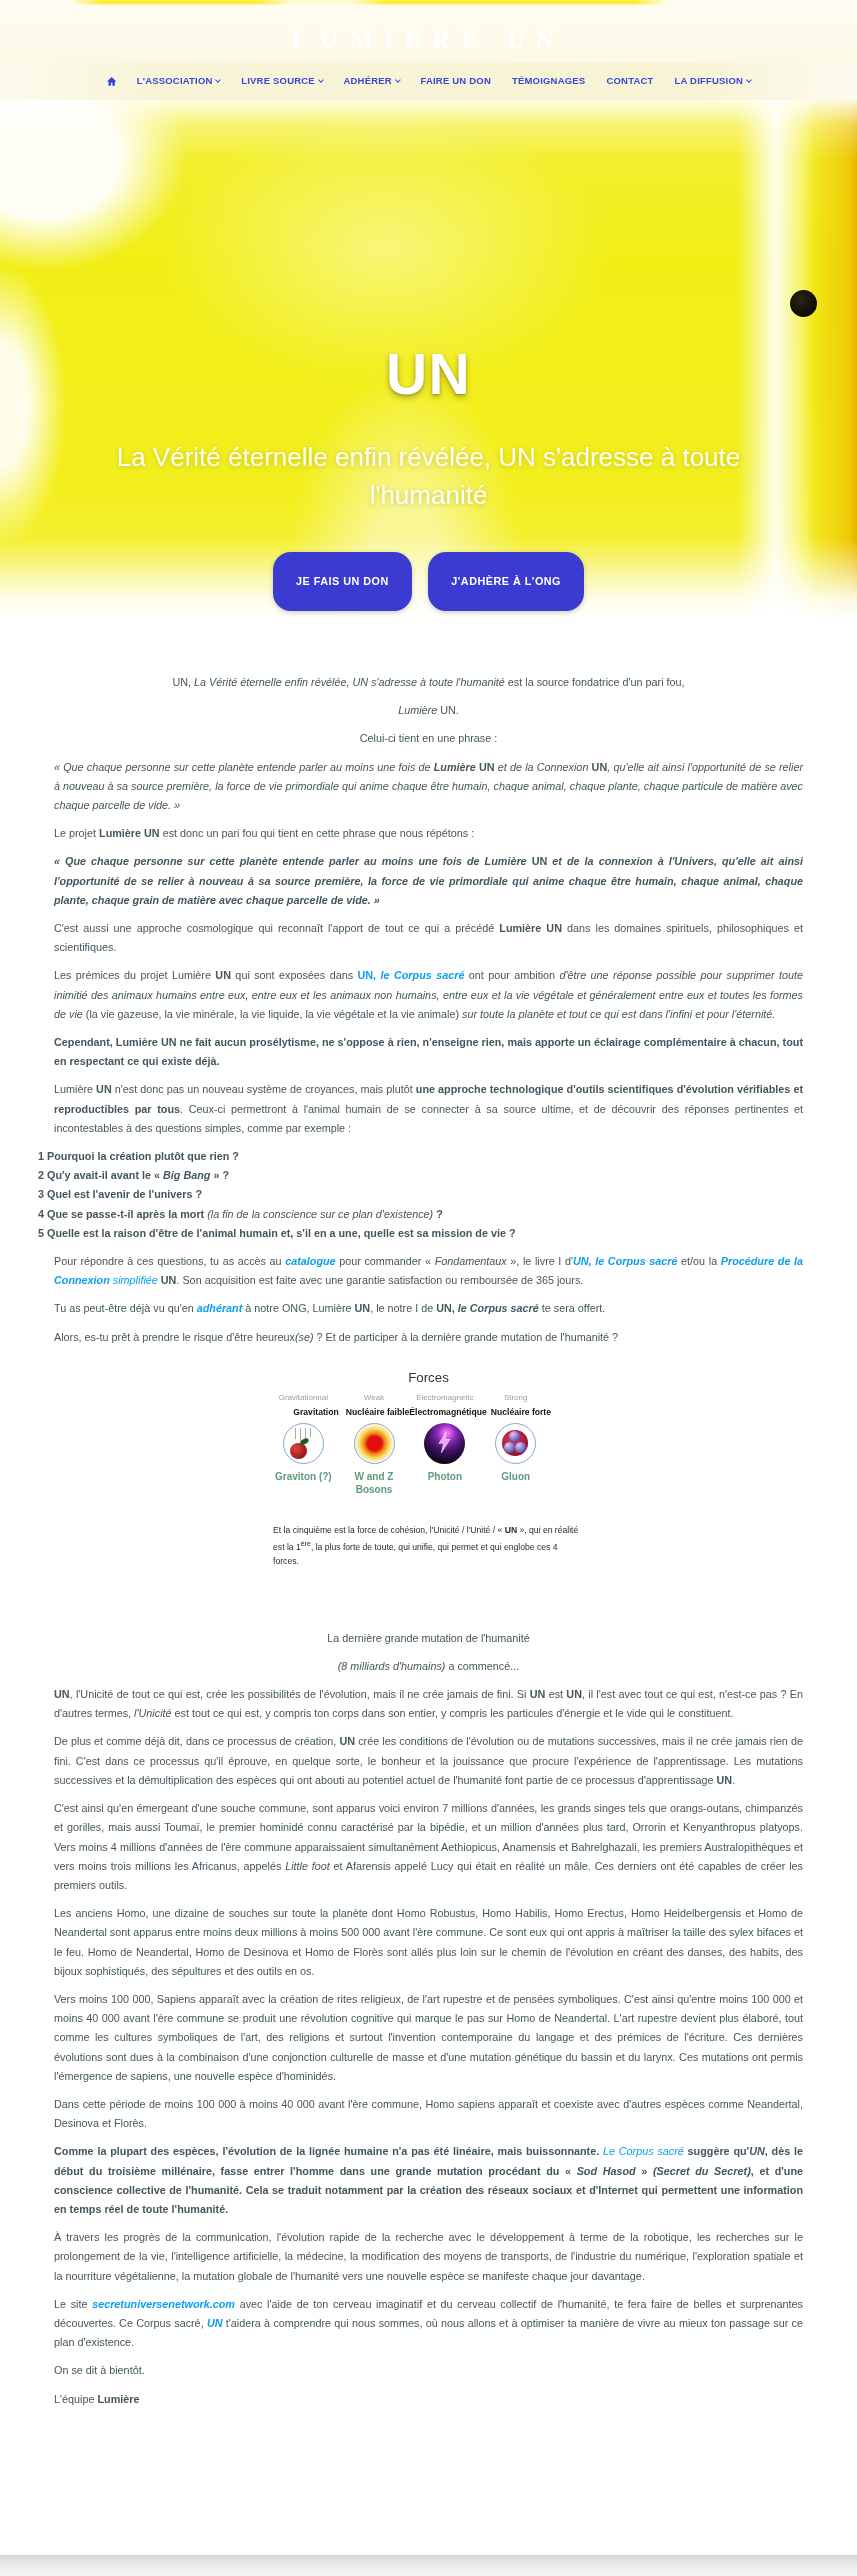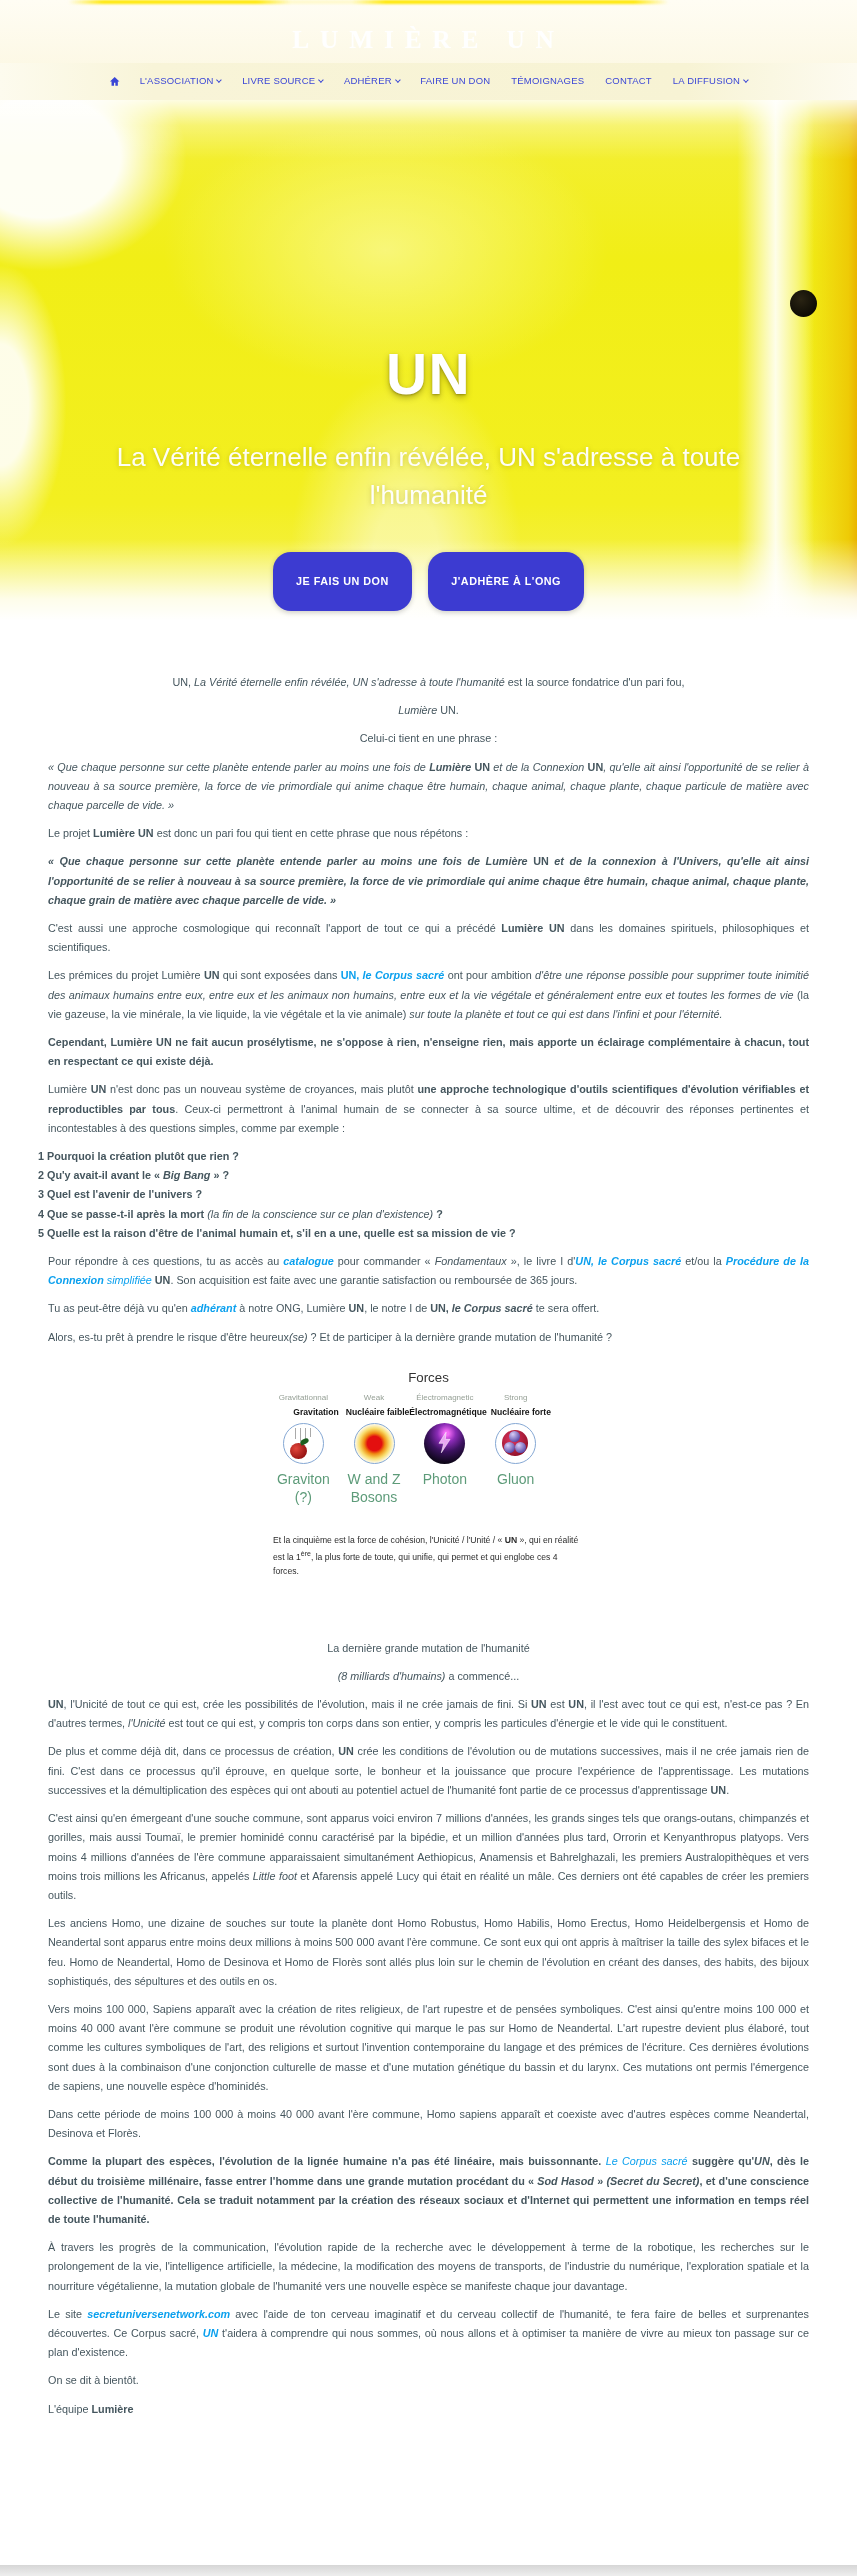--- a/index.html
+++ b/index.html
@@ -16,21 +16,21 @@
   header::before{content:"";position:absolute;top:0;left:0;right:0;height:4.4px;
     background:linear-gradient(90deg,rgba(255,236,0,0) 0 8%,#ffe80a 12% 30%,rgba(255,236,0,.15) 34% 41%,#ffe80a 45% 74%,rgba(255,236,0,0) 78%);
     filter:blur(1px);}
   .site-title{height:63px;text-align:center;padding-top:16.5px;
     font-family:"Liberation Serif",serif;font-weight:700;font-size:25.4px;letter-spacing:10.8px;
     color:rgba(255,255,255,.93);text-shadow:0 0 1.3px rgba(255,255,255,.5);}
   nav{height:37px;display:flex;align-items:center;justify-content:center;
     background:linear-gradient(90deg,#fdfbee 0%,#f8f4d8 18%,#f7f3d4 80%,#fdfbf0 100%);}
   nav .home{display:flex;align-items:center;color:var(--nav);margin-right:19px;}
   #nav-list{list-style:none;display:flex;gap:21px;margin:0;padding:0;align-items:center;}
-  #nav-list a{color:var(--nav);font-weight:400;font-size:9.5px;letter-spacing:0.2px;display:flex;align-items:center;}
+  #nav-list a{color:var(--nav);font-weight:700;font-size:9.5px;letter-spacing:0.2px;display:flex;align-items:center;}
   .caret{display:inline-block;width:3.8px;height:3.8px;border-right:1.3px solid currentColor;
     border-bottom:1.3px solid currentColor;transform:rotate(45deg);margin-left:3.8px;margin-top:-3.2px;}
 
   
   .hero{position:relative;height:537px;overflow:hidden;text-align:center;}
   .sun{position:absolute;inset:0;
     background:
       linear-gradient(180deg,rgba(255,255,255,.85) 0,rgba(255,255,255,.3) 25.4px,rgba(255,255,255,0) 60px),
       linear-gradient(0deg,#fff 0 16.5px,rgba(255,255,255,.88) 38px,rgba(255,255,255,0) 98px),
       radial-gradient(ellipse 190px 152px at 44px 57px,rgba(255,255,255,.95) 40%,rgba(255,255,255,0) 75%),
@@ -48,39 +48,39 @@
   .hero-sub{font-size:26px;line-height:1.45;font-weight:400;color:rgba(255,255,255,.96);
     max-width:673px;margin:14px auto 0;text-shadow:0 1.3px 5.1px rgba(120,110,0,.35);}
   .hero-buttons{margin-top:37px;display:flex;justify-content:center;gap:16.5px;}
   .btn{background:var(--btn);color:#fff;font-weight:700;font-size:10.8px;letter-spacing:0.5px;
     padding:20px 23px;border-radius:18px;box-shadow:0 1.3px 5.1px rgba(0,0,0,.18);display:inline-block;}
 
   
   .article{width:781px;margin:0 auto;}
   .article-top{padding-top:27px;}
   .article-bottom{padding-bottom:137px;}
-  .article p{margin:9px 10px;}
+  .article p{margin:9px 16px;}
   p.c{text-align:center;}
   p.j{text-align:justify;}
   p.t{margin:0;}
   .s-b{font-weight:700;}
   .s-i{font-style:italic;}
   .article a.seg{color:var(--link);}
   sup{font-size:7px;}
 
   
   .figure{width:321px;margin:23px auto 60px;color:#2b2b2b;}
   .fig-title{text-align:center;font-size:13.3px;color:#333;margin-bottom:7.6px;line-height:1.2;}
   .fig-cols{display:flex;justify-content:space-between;padding-right:38px;}
   .fig-col{width:71px;text-align:center;line-height:1.25;}
   .fig-en{font-size:8px;color:#96a096;}
   .fig-fr{font-size:8.6px;color:#151515;font-weight:600;margin:3.2px 0 5.7px;white-space:nowrap;text-align:right;}
   .fig-circle{width:41px;height:41px;margin:0 auto;border-radius:50%;position:relative;}
   .ring{border:1.3px solid #85a8d4;}
-  .fig-carrier{font-size:14px;color:#5d9b79;margin-top:7px;}
+  .fig-carrier{font-size:10px;color:#5d9b79;margin-top:7px;font-weight:bold;}
   .icon-grav{background:#fff;overflow:hidden;}
   .icon-grav i{position:absolute;top:4.4px;width:1.3px;height:10.2px;background:#a9a9a9;}
   .icon-grav i:nth-child(1){left:10.8px;}.icon-grav i:nth-child(2){left:16px;height:12.7px;}
   .icon-grav i:nth-child(3){left:21px;}.icon-grav i:nth-child(4){left:26px;height:8.3px;}
   .apple{position:absolute;left:6.3px;bottom:4.4px;width:17px;height:16px;border-radius:50%;
     background:radial-gradient(circle at 35% 35%,#e2463c,#8f0f0f 80%);}
   .apple::after{content:"";position:absolute;top:-3.8px;right:-1.9px;width:9px;height:5.1px;
     background:#1d5e20;border-radius:60% 60% 60% 0;transform:rotate(-28deg);}
   .icon-weak{background:radial-gradient(circle,#e30f0f 0 26%,#ef8b12 38%,#f8dc6a 54%,#fdf6d8 68%,#fff 78%);}
   .icon-em{background:radial-gradient(circle at 55% 25%,#f26af5 0 6%,#8a2bb5 24%,#3c1260 48%,#0d0618 78%);}

